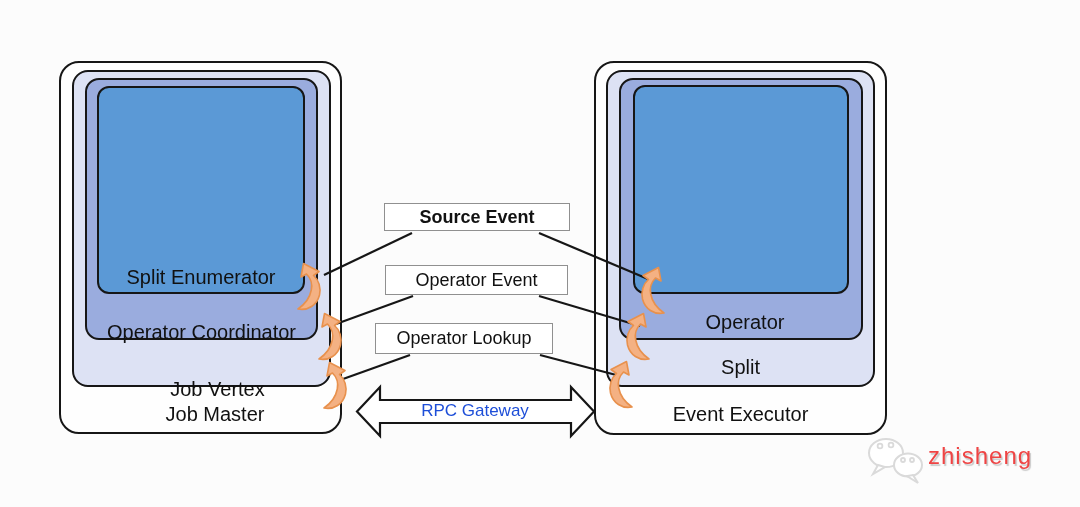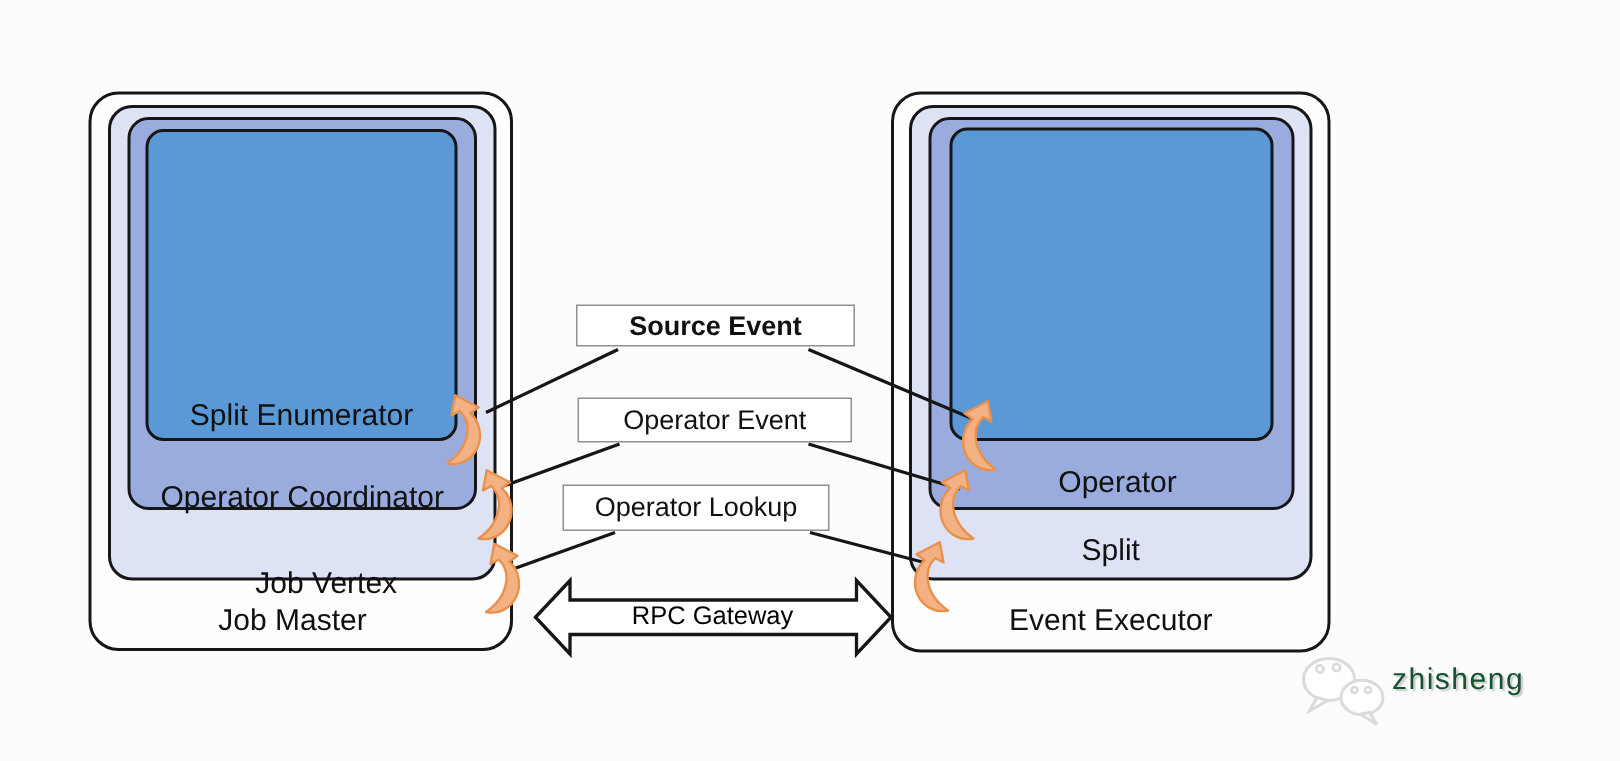--- a/index.html
+++ b/index.html
@@ -16,40 +16,40 @@
   #rbox-te{left:594px;top:61px;width:293px;height:374px;border-radius:20px;background:#fefefe;z-index:1;}
   #rbox-tk{left:606px;top:70px;width:269px;height:317px;border-radius:16px;background:#dde2f4;z-index:2;}
   #rbox-op{left:619px;top:78px;width:244px;height:262px;border-radius:14px;background:#9aacde;z-index:3;}
   #rbox-sr{left:633px;top:85px;width:216px;height:209px;border-radius:12px;background:#5b99d6;z-index:4;}
 
   .boxlabel{position:absolute;z-index:6;height:26px;line-height:26px;text-align:center;
             font-size:20px;color:#111;white-space:nowrap;}
   #lab-se{left:97px;top:264px;width:208px;}
   #lab-oc{left:85px;top:319px;width:233px;}
   #lab-jv{left:72px;top:376px;width:259px;margin-left:16px;}
-  #lab-jm{left:43px;top:401px;width:304px;}
+  #lab-jm{left:63px;top:401px;width:304px;}
   #lab-sr{left:633px;top:264px;width:216px;}
   #lab-op{left:619px;top:309px;width:252px;}
   #lab-tk{left:606px;top:354px;width:269px;}
   #lab-te{left:594px;top:401px;width:293px;}
 
   .msgbox{position:absolute;z-index:6;box-sizing:border-box;background:#ffffff;
           border:1.5px solid #909090;text-align:center;font-size:18px;color:#111;
           display:flex;align-items:center;justify-content:center;white-space:nowrap;}
   #msg-source-event{left:384px;top:203px;width:186px;height:28px;font-weight:bold;}
   #msg-operator-event{left:385px;top:265px;width:183px;height:30px;}
   #msg-operator-lookup{left:375px;top:323px;width:178px;height:31px;}
 
   #overlay{position:absolute;left:0;top:0;z-index:8;pointer-events:none;}
 
   #rpc-label{position:absolute;z-index:9;left:380px;top:399px;width:190px;height:29px;
-             line-height:24px;text-align:center;font-size:17px;color:#000000;}
+             line-height:24px;text-align:center;font-size:17px;color:#1d4ed8;}
 
   #watermark{position:absolute;z-index:3;left:866px;top:434px;width:210px;height:60px;}
-  #wm-text{position:absolute;left:62px;top:8px;font-size:20px;color:#14532d;
+  #wm-text{position:absolute;left:62px;top:8px;font-size:24px;color:#ef4444;
            text-shadow:1.5px 1.5px 1px #c9c9c9, -0.5px -0.5px 0 #ffffff;letter-spacing:1px;}
   #wm-icon{position:absolute;left:0;top:2px;}
 </style>
 </head>
 <body>
 
 <div id="canvas">
 
   <div class="stackbox" id="lbox-jm"></div>
   <div class="stackbox" id="lbox-jv"></div>

